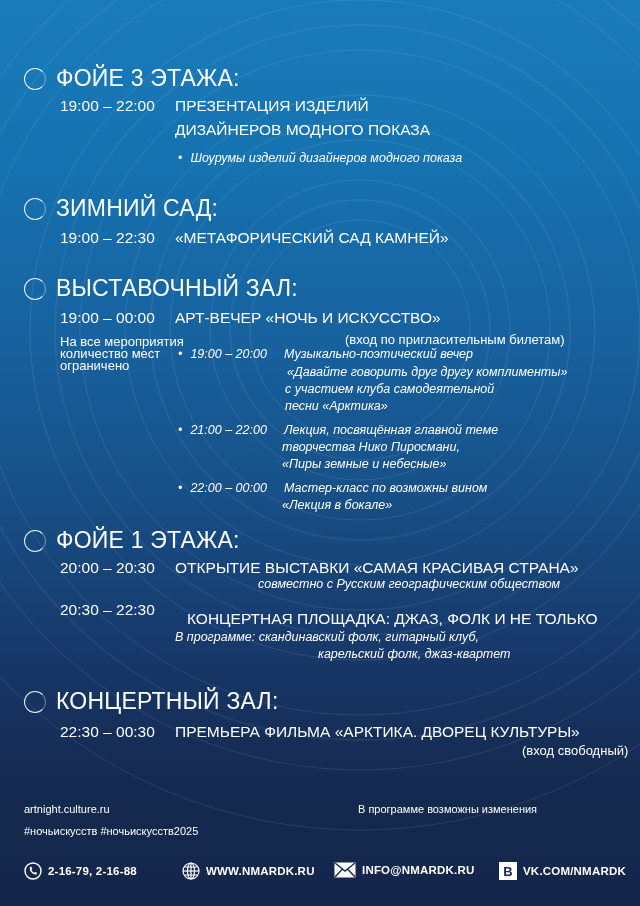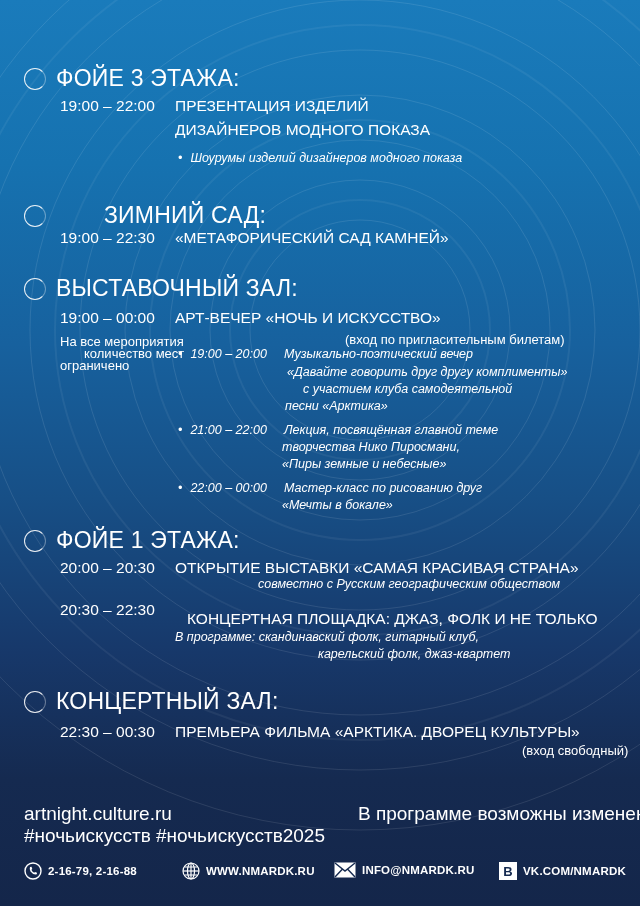--- a/index.html
+++ b/index.html
@@ -11,21 +11,21 @@
   .swirl { position:absolute; left:0; top:0; width:640px; height:906px; pointer-events:none; }
   .section-head { position:absolute; left:24px; display:flex; align-items:center; }
   .ring { width:22px; height:22px; border-radius:50%; border:1.6px solid rgba(255,255,255,0.9); border-right-color:rgba(255,255,255,0.35); margin-right:10px; box-sizing:border-box; }
   .section-title { font-size:23px; letter-spacing:0.2px; }
   .line { position:absolute; white-space:nowrap; }
   .time { font-size:15.5px; }
   .ev { font-size:15.5px; }
   .sub { font-size:12.5px;font-style:italic; }
   .tiny { font-size:13px; }
   .bullet::before { content:"•"; margin-right:8px; }
-  .footer-text { font-size:19px; }
+  .footer-text { font-size:11px; }
   .contact { position:absolute; top:862px; display:flex; align-items:center; font-size:11.5px; font-weight:bold; letter-spacing:0.2px; }
   .contact svg { margin-right:6px; }
 </style>
 </head>
 <body>
 
 <svg class="swirl" viewBox="0 0 640 906">
   <g fill="none" stroke="rgba(255,255,255,0.10)" stroke-width="1">
     <circle cx="360" cy="330" r="110"></circle>
     <circle cx="360" cy="330" r="150"></circle>
@@ -47,52 +47,52 @@
 
 <div class="section-head" style="top:65px;">
   <div class="ring"></div>
   <span class="section-title">ФОЙЕ 3 ЭТАЖА:</span>
 </div>
 <div class="line time" style="left:60px; top:97px;">19:00 – 22:00</div>
 <div class="line ev" style="left:175px; top:97px;">ПРЕЗЕНТАЦИЯ ИЗДЕЛИЙ</div>
 <div class="line ev" style="left:175px; top:121px;">ДИЗАЙНЕРОВ МОДНОГО ПОКАЗА</div>
 <div class="line sub bullet" style="left:178px; top:151px;">Шоурумы изделий дизайнеров модного показа</div>
 
-<div class="section-head" style="top:202px;gap:48px;">
+<div class="section-head" style="top:195px;">
   <div class="ring"></div>
   <span class="section-title">ЗИМНИЙ САД:</span>
 </div>
 <div class="line time" style="left:60px; top:229px;">19:00 – 22:30</div>
 <div class="line ev" style="left:175px; top:229px;">«МЕТАФОРИЧЕСКИЙ САД КАМНЕЙ»</div>
 
 <div class="section-head" style="top:275px;">
   <div class="ring"></div>
   <span class="section-title">ВЫСТАВОЧНЫЙ ЗАЛ:</span>
 </div>
 <div class="line time" style="left:60px; top:309px;">19:00 – 00:00</div>
 <div class="line ev" style="left:175px; top:309px;">АРТ-ВЕЧЕР «НОЧЬ И ИСКУССТВО»</div>
 <div class="line tiny" style="left:345px; top:332px;">(вход по пригласительным билетам)</div>
 <div class="line tiny" style="left:60px; top:334px;">На все мероприятия</div>
-<div class="line tiny" style="left:60px; top:346px;margin-left:24px;">количество мест</div>
+<div class="line tiny" style="left:60px; top:346px;">количество мест</div>
 <div class="line tiny" style="left:60px; top:358px;">ограничено</div>
 
 <div class="line sub bullet" style="left:178px; top:347px;">19:00 – 20:00</div>
 <div class="line sub" style="left:284px; top:347px;">Музыкально-поэтический вечер</div>
 <div class="line sub" style="left:287px; top:365px;">«Давайте говорить друг другу комплименты»</div>
-<div class="line sub" style="left:303px; top:382px;">с участием клуба самодеятельной</div>
+<div class="line sub" style="left:285px; top:382px;">с участием клуба самодеятельной</div>
 <div class="line sub" style="left:285px; top:399px;">песни «Арктика»</div>
 
 <div class="line sub bullet" style="left:178px; top:423px;">21:00 – 22:00</div>
 <div class="line sub" style="left:284px; top:423px;">Лекция, посвящённая главной теме</div>
 <div class="line sub" style="left:282px; top:440px;">творчества Нико Пиросмани,</div>
 <div class="line sub" style="left:282px; top:457px;">«Пиры земные и небесные»</div>
 
 <div class="line sub bullet" style="left:178px; top:481px;">22:00 – 00:00</div>
-<div class="line sub" style="left:284px; top:481px;">Мастер-класс по рисованию друг</div>
-<div class="line sub" style="left:282px; top:498px;">«Мечты в бокале»</div>
+<div class="line sub" style="left:284px; top:481px;">Мастер-класс по возможны вином</div>
+<div class="line sub" style="left:282px; top:498px;">«Лекция в бокале»</div>
 
 <div class="section-head" style="top:527px;">
   <div class="ring"></div>
   <span class="section-title">ФОЙЕ 1 ЭТАЖА:</span>
 </div>
 <div class="line time" style="left:60px; top:559px;">20:00 – 20:30</div>
 <div class="line ev" style="left:175px; top:559px;">ОТКРЫТИЕ ВЫСТАВКИ «САМАЯ КРАСИВАЯ СТРАНА»</div>
 <div class="line sub" style="left:258px; top:577px;">совместно с Русским географическим обществом</div>
 <div class="line time" style="left:60px; top:601px;">20:30 – 22:30</div>
 <div class="line ev" style="left:187px; top:601px;margin-top:9px;">КОНЦЕРТНАЯ ПЛОЩАДКА: ДЖАЗ, ФОЛК И НЕ ТОЛЬКО</div>

